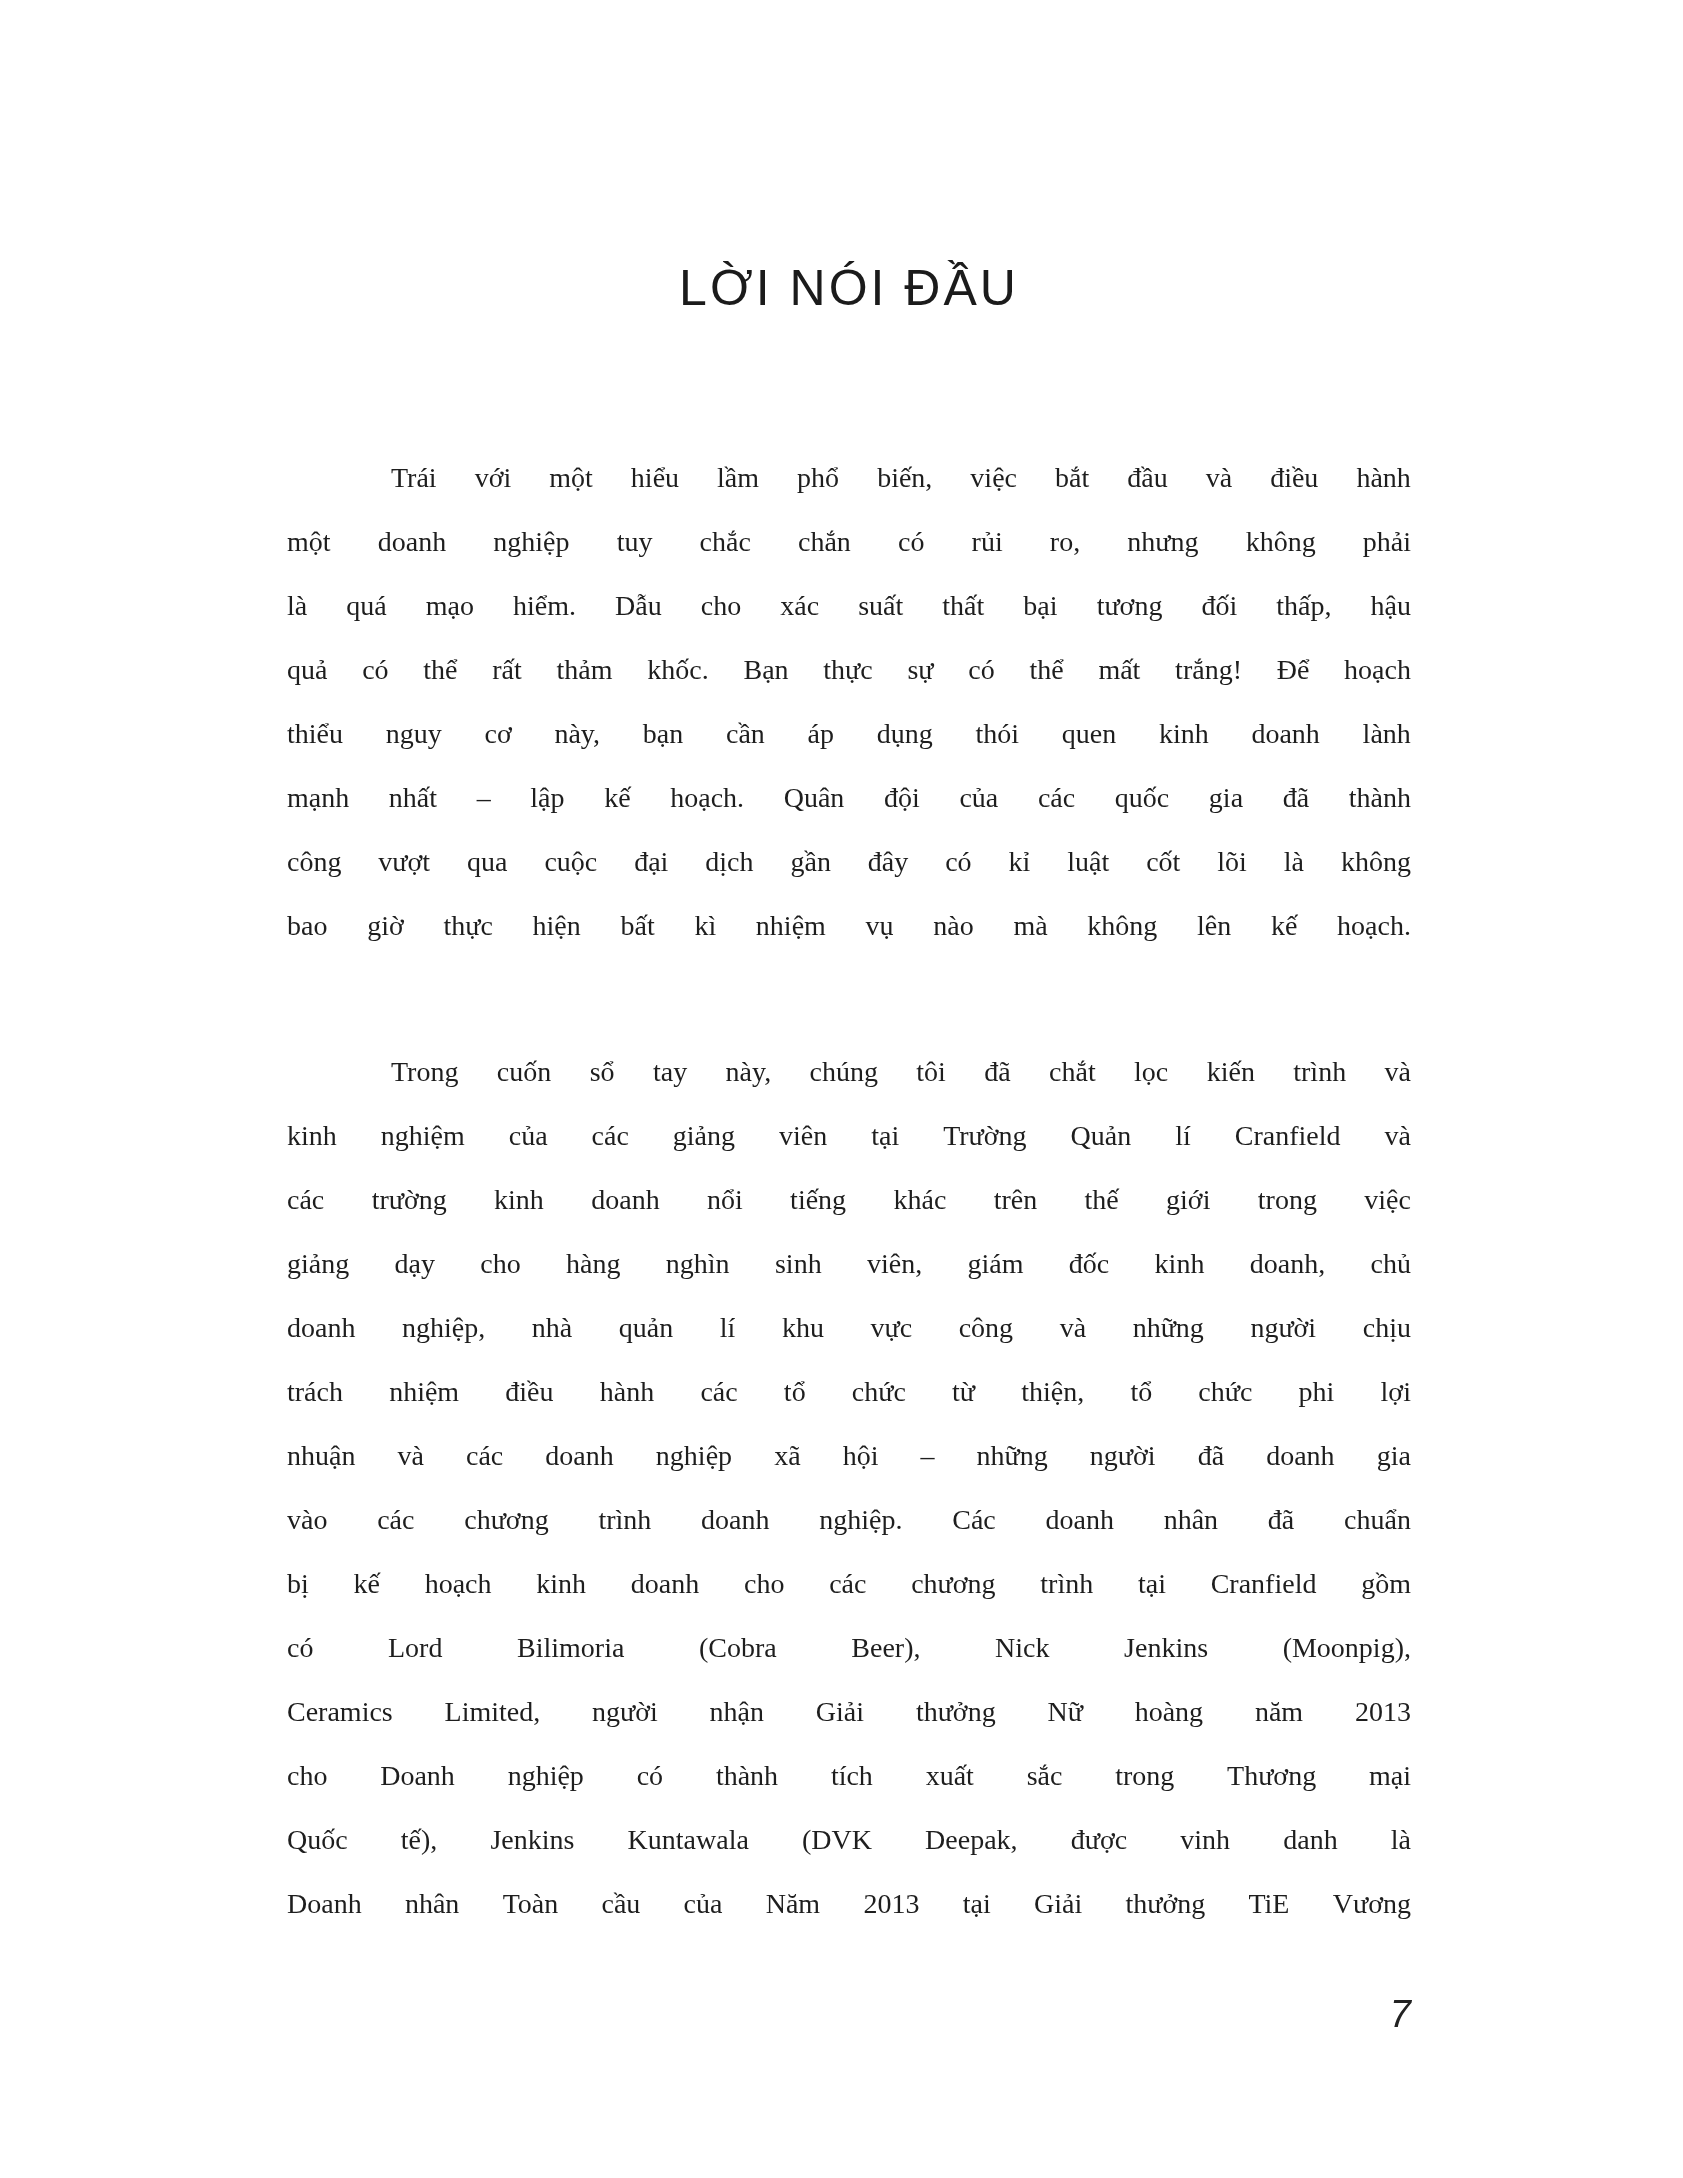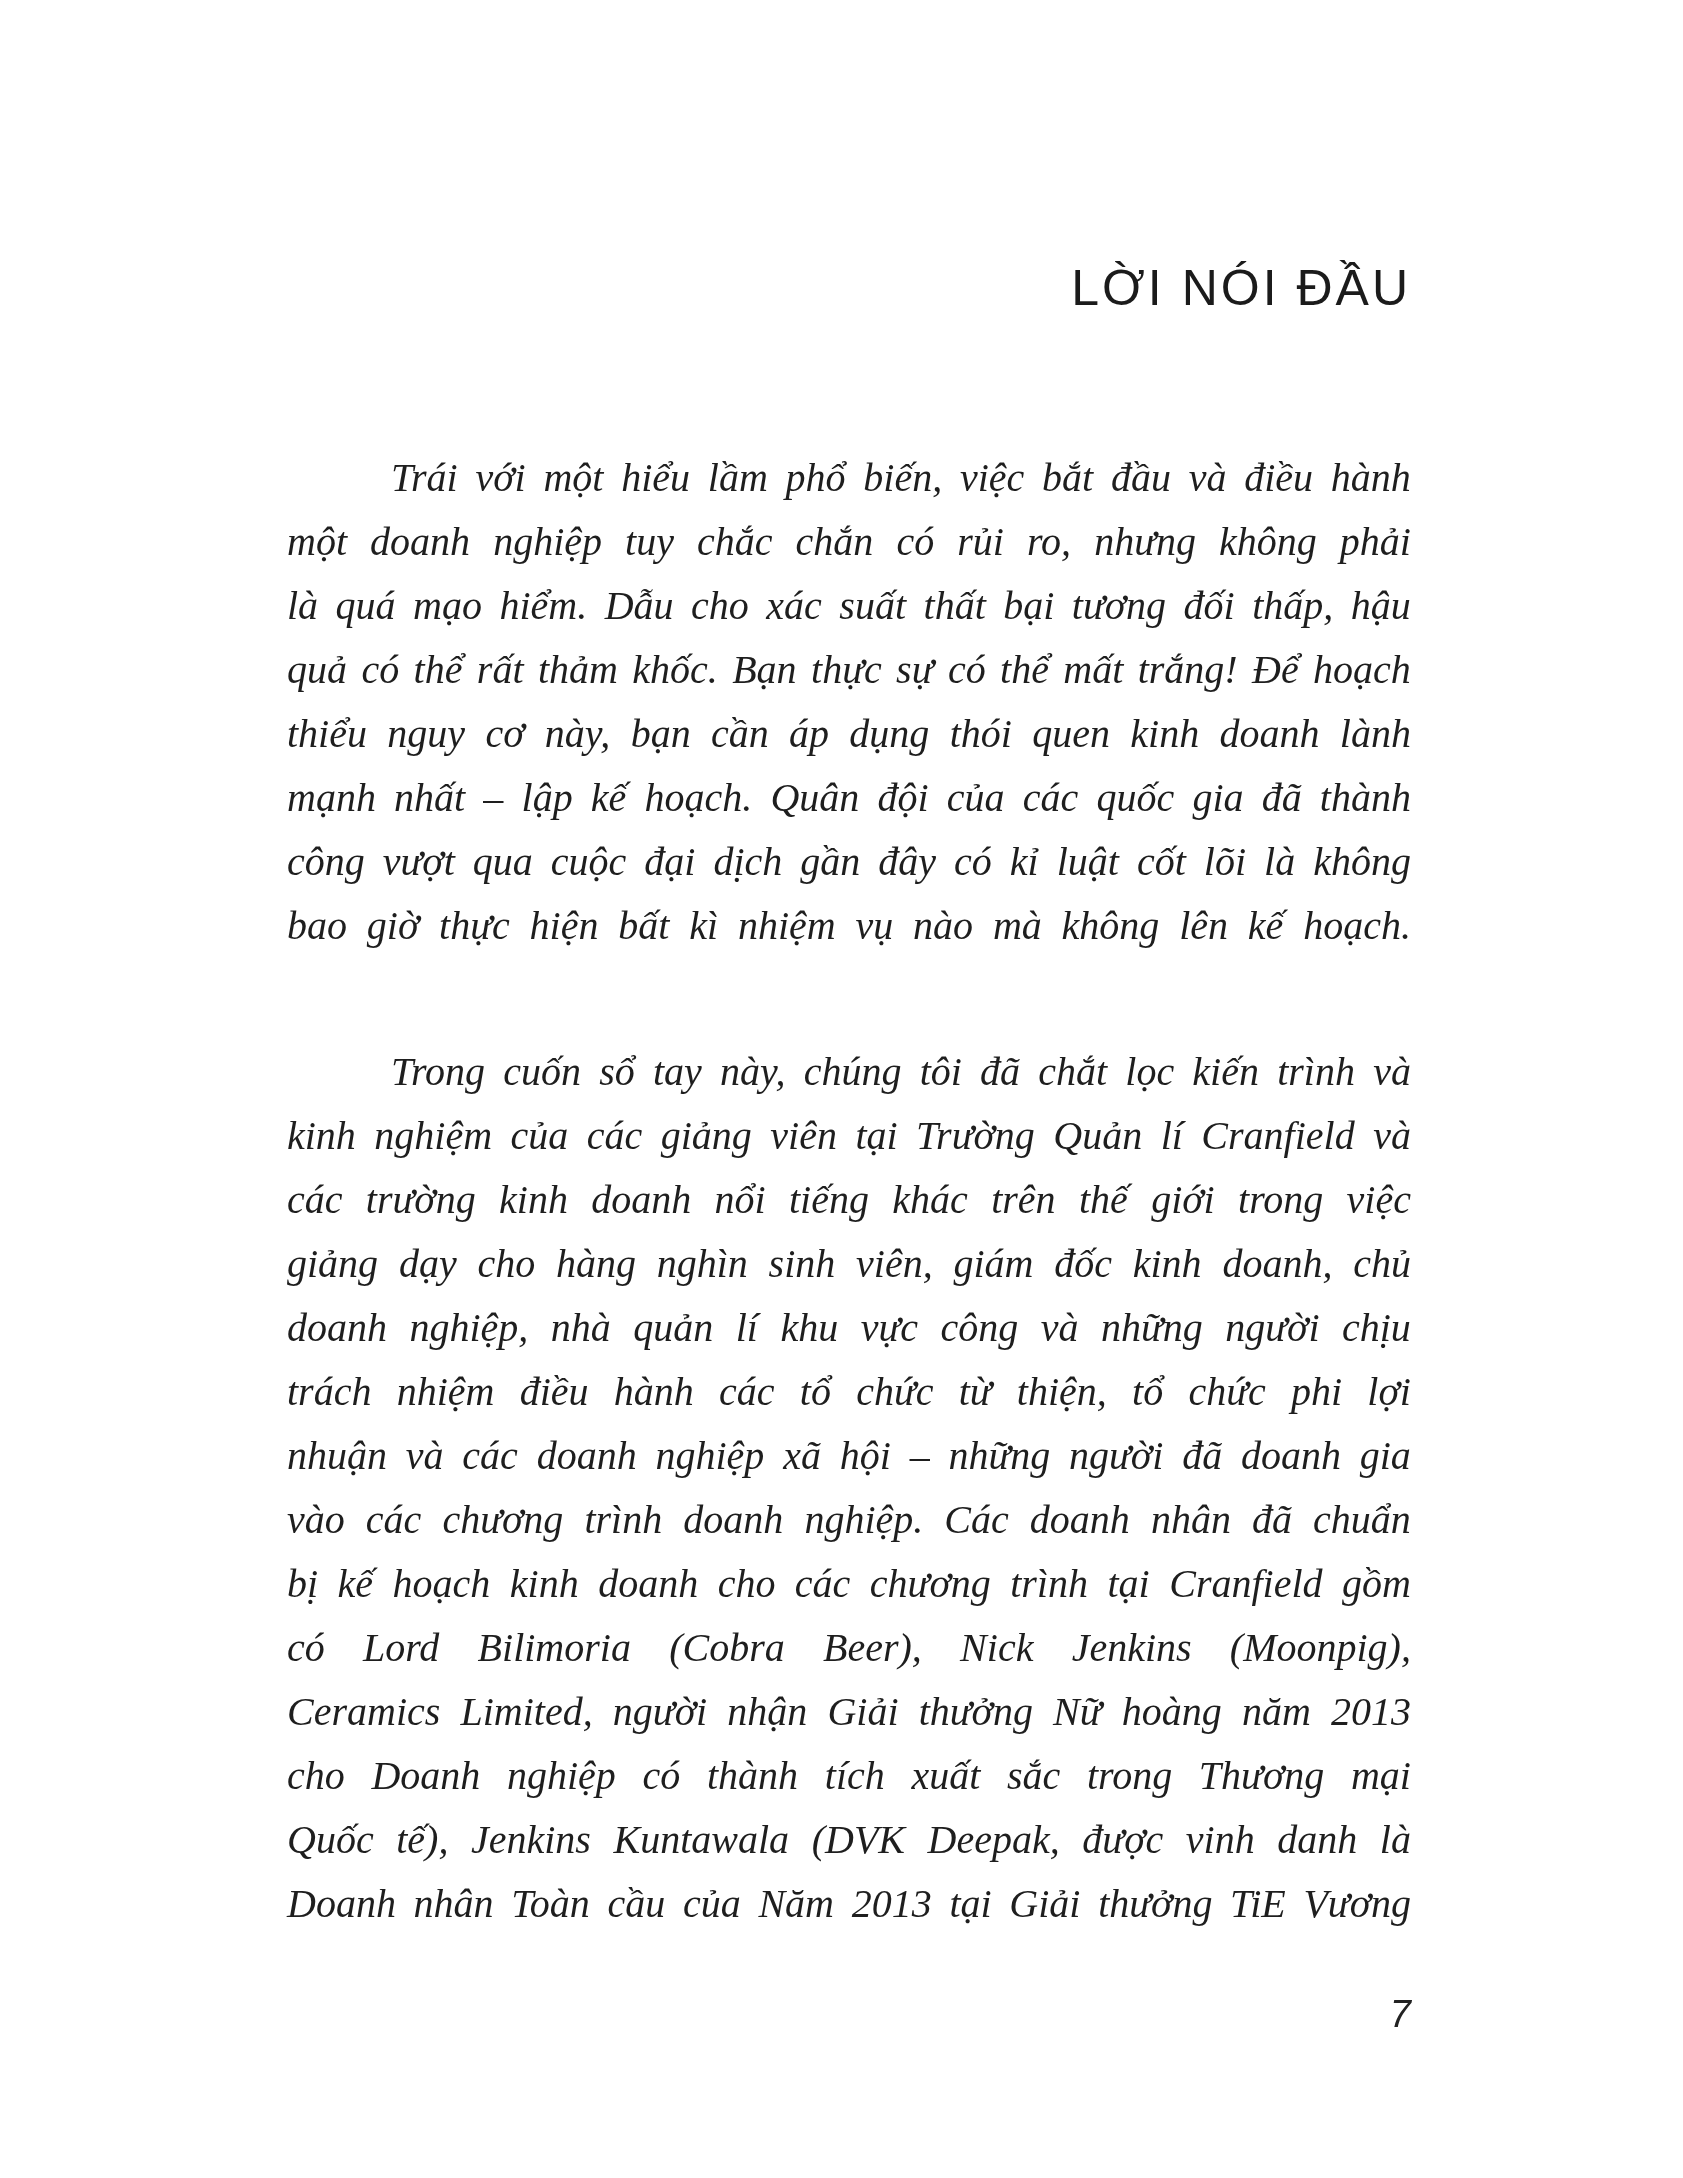--- a/index.html
+++ b/index.html
@@ -13,42 +13,41 @@
     background: #ffffff;
     font-family: "Liberation Serif", "DejaVu Serif", serif;
     color: #1e1e1e;
     overflow: hidden;
   }
   .chapter-title {
     position: absolute;
     top: 263px;
     left: 287px;
     width: 1124px;
-    text-align: right;
+    text-align: center;
     font-family: "Liberation Sans", "DejaVu Sans", sans-serif;
     font-weight: 400;
     font-size: 50px;
     line-height: 1;
     letter-spacing: 3px;
     color: #1b1b1b;
     white-space: nowrap;
   }
   .para {
     position: absolute;
     left: 287px;
     width: 1124px;
   }
   .para-1 { top: 446px; }
   .para-2 { top: 1040px; }
   .line {
     display: flex;
     justify-content: space-between;
     height: 64px;
-    font-size: 40px;
-    font-style: italic;
+    font-size: 28px;
   }
   .line span {
     line-height: 64px;
     white-space: nowrap;
   }
   .line.indent { padding-left: 104px; }
   .page-number {
     position: absolute;
     top: 1982px;
     left: 287px;

